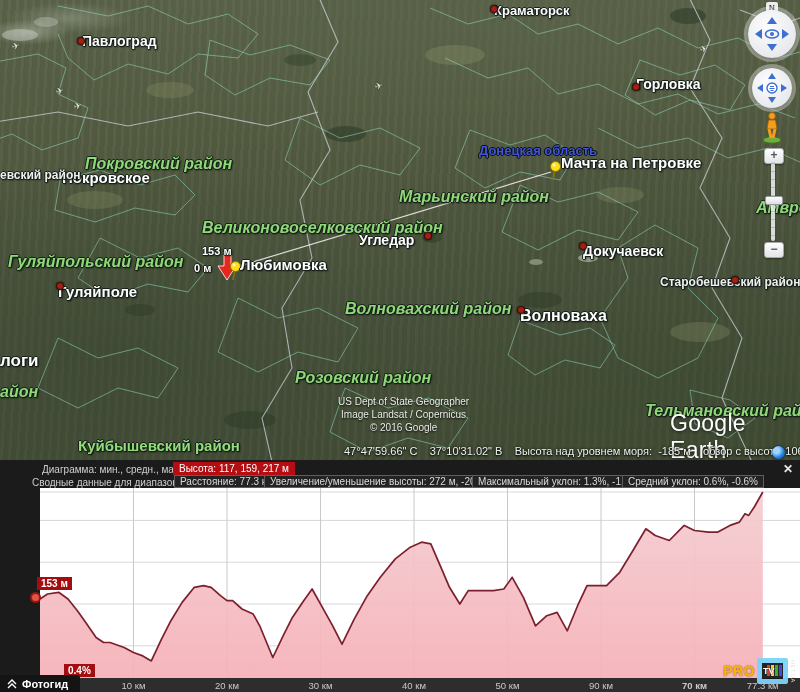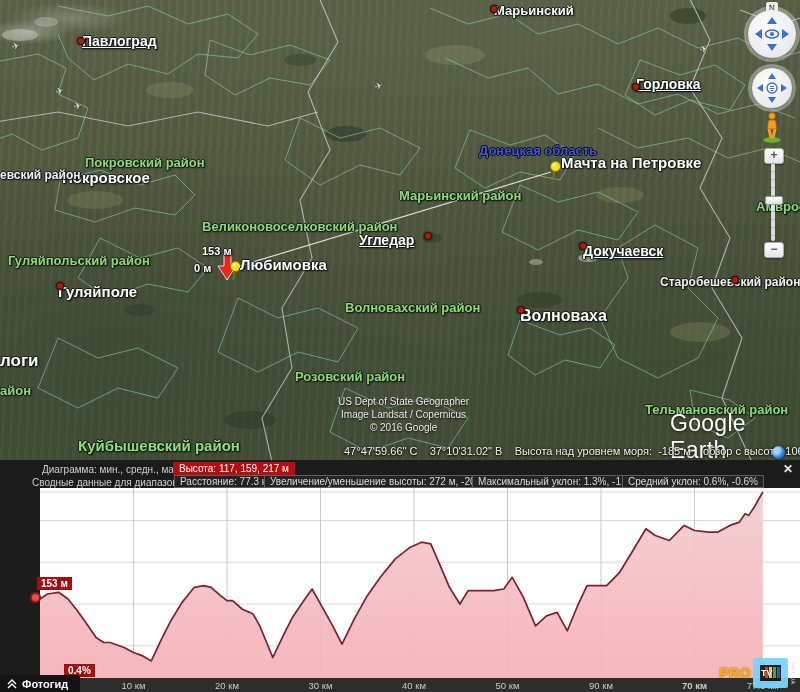--- a/index.html
+++ b/index.html
@@ -14,25 +14,25 @@
       radial-gradient(ellipse 620px 300px at 86% 82%, rgba(60,72,48,.50), transparent 75%),
       repeating-linear-gradient(93deg, rgba(255,255,255,.03) 0 3px, rgba(0,0,0,.025) 3px 8px),
       linear-gradient(175deg,#5a6349 0%,#51593f 35%,#4a533c 65%,#414b34 100%);}
   #map svg.overlay{position:absolute;left:0;top:0;}
   .t{fill:none;stroke:#96e9d0;stroke-width:.9;opacity:.55;}
   .w{fill:none;stroke:#ccd3dc;stroke-width:1.1;opacity:.75;}
   .mlabel{position:absolute;font-weight:bold;white-space:nowrap;line-height:1;
     text-shadow:-1px 0 #17201a,1px 0 #17201a,0 -1px #17201a,0 1px #17201a,1px 1px 2px #000;}
   .city12{font-size:12px;color:#f0f0f0;}
   .city13{font-size:13px;color:#fbfbfb;}
-  .city14{font-size:14px;color:#fdfdfd;text-decoration:underline;}
+  .city14{font-size:14px;color:#fdfdfd;}
   .city15{font-size:15px;color:#ffffff;}
   .city16{font-size:16px;color:#ffffff;}
   .city17{font-size:17px;color:#ffffff;}
-  .district{font-size:13px;color:#8fd877;}
+  .district{font-size:16px;color:#8fd877;font-style:italic;}
   .district15{font-size:15px;color:#93dc7a;}
   .oblast{font-size:13px;color:#4254d6;text-shadow:-1px 0 #0a0f14,1px 0 #0a0f14,0 -1px #0a0f14,0 1px #0a0f14;}
   .measure{font-size:11px;color:#ffffff;}
   .dot{position:absolute;width:6px;height:6px;border-radius:50%;background:#a51f14;border:1px solid #33100a;box-shadow:0 0 2px #000;}
   .plane{position:absolute;color:#e4e8de;font-size:9px;transform:rotate(-18deg);text-shadow:0 0 2px #243024;}
   
   #statusbar{position:absolute;left:344px;top:445px;font-size:11px;color:#eef2ec;white-space:pre;
     text-shadow:0 1px 2px #000,0 0 3px rgba(0,0,0,.8);}
   #status-globe{position:absolute;left:772px;top:446px;width:13px;height:13px;border-radius:50%;
     background:radial-gradient(circle at 35% 35%, #9fd4ff 0 25%, #1f7ae0 60%, #0b50a8 100%);box-shadow:0 0 2px #000;}
@@ -66,21 +66,21 @@
   #xaxis{position:absolute;left:0;top:218px;width:800px;height:14px;background:#2d2d2d;}
   .xtick{position:absolute;top:2px;width:44px;text-align:center;font-size:9.5px;color:#c9c9c9;}
   .cht-tip{position:absolute;background:#a30d10;color:#fff;font-size:10px;font-weight:bold;padding:1px 4px;line-height:11px;}
   #tip-elev{left:37px;top:117px;}
   #tip-slope{left:40px;top:204px;margin-left:24px;}
   #start-dot{position:absolute;left:30px;top:132px;width:7px;height:7px;border-radius:50%;background:#e05446;border:2px solid #9c1410;}
   #photo-tab{position:absolute;left:0;top:215px;width:80px;height:17px;background:#141414;color:#fff;font-size:11px;font-weight:bold;
     display:flex;align-items:center;gap:5px;padding-left:7px;box-sizing:border-box;border-top-right-radius:3px;}
   #protv{position:absolute;right:4px;top:198px;display:flex;align-items:center;gap:2px;opacity:.95;}
   #protv .pro{font-size:14px;font-weight:900;color:#ffb300;letter-spacing:.5px;text-shadow:0 0 2px #6b4400;}
-  #tvbox{position:relative;width:21px;height:16px;background:#191919;border:7px solid #7dd3fc;border-radius:2px;overflow:hidden;}
+  #tvbox{position:relative;width:21px;height:16px;background:#191919;border:5px solid #7dd3fc;border-radius:2px;overflow:hidden;}
   #tvbox .stripes{position:absolute;right:1px;top:2px;display:flex;gap:1px;}
   #tvbox .stripes i{display:block;width:3px;height:11px;}
   #tvbox .tv{position:absolute;left:1px;top:3px;font-size:9px;font-weight:bold;color:#fff;text-shadow:0 0 1px #000;}
   #protv .net{writing-mode:vertical-rl;font-size:5.5px;color:#e0e0e0;letter-spacing:.5px;}
 </style>
 </head>
 <body>
 
 <div id="app">
 
@@ -143,21 +143,21 @@
           <circle cx="234" cy="265" r="1.5" fill="#fff7c0"></circle>
         </g>
         <g>
           <line x1="553" y1="180" x2="555" y2="169" stroke="#8a7500" stroke-width="1.6"></line>
           <circle cx="555.5" cy="166.5" r="5" fill="#ffdf1b" stroke="#8a7500" stroke-width="1"></circle>
           <circle cx="554" cy="165" r="1.5" fill="#fff7c0"></circle>
         </g>
       </svg>
     <div id="map-labels">
         <div class="mlabel city14" style="left: 82px; top: 34px;">Павлоград</div>
-        <div class="mlabel city13" style="left: 494px; top: 4px;">Марьинский</div>
+        <div class="mlabel city13" style="left: 494px; top: 4px;">Краматорск</div>
         <div class="mlabel city14" style="left: 636px; top: 77px;">Горловка</div>
         <div class="mlabel oblast" style="left: 479px; top: 144px;">Донецкая область</div>
         <div class="mlabel city15" style="left: 561px; top: 155px;">Мачта на Петровке</div>
         <div class="mlabel district" style="left: 399px; top: 189px;">Марьинский район</div>
         <div class="mlabel district" style="left: 85px; top: 156px;">Покровский район</div>
         <div class="mlabel city15" style="left: 62px; top: 170px;">Покровское</div>
         <div class="mlabel city12" style="left: 0px; top: 169px;">евский район</div>
         <div class="mlabel district" style="left: 202px; top: 220px;">Великоновоселковский район</div>
         <div class="mlabel city14" style="left: 359px; top: 233px;">Угледар</div>
         <div class="mlabel district" style="left: 8px; top: 254px;">Гуляйпольский район</div>

